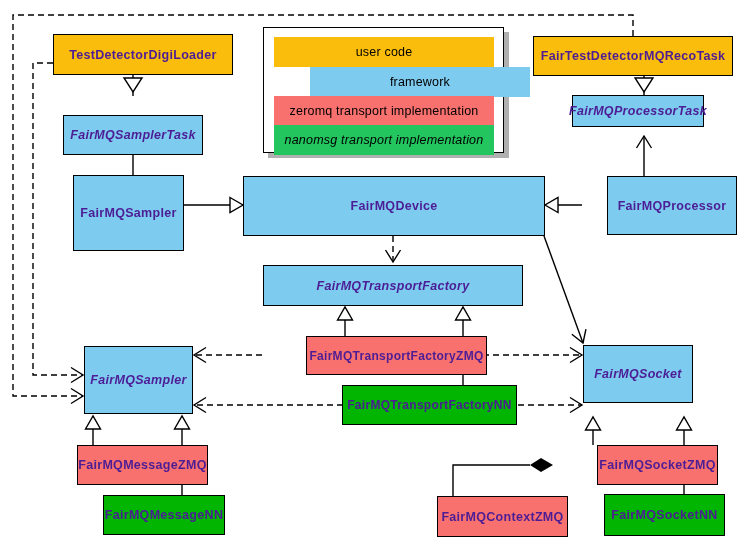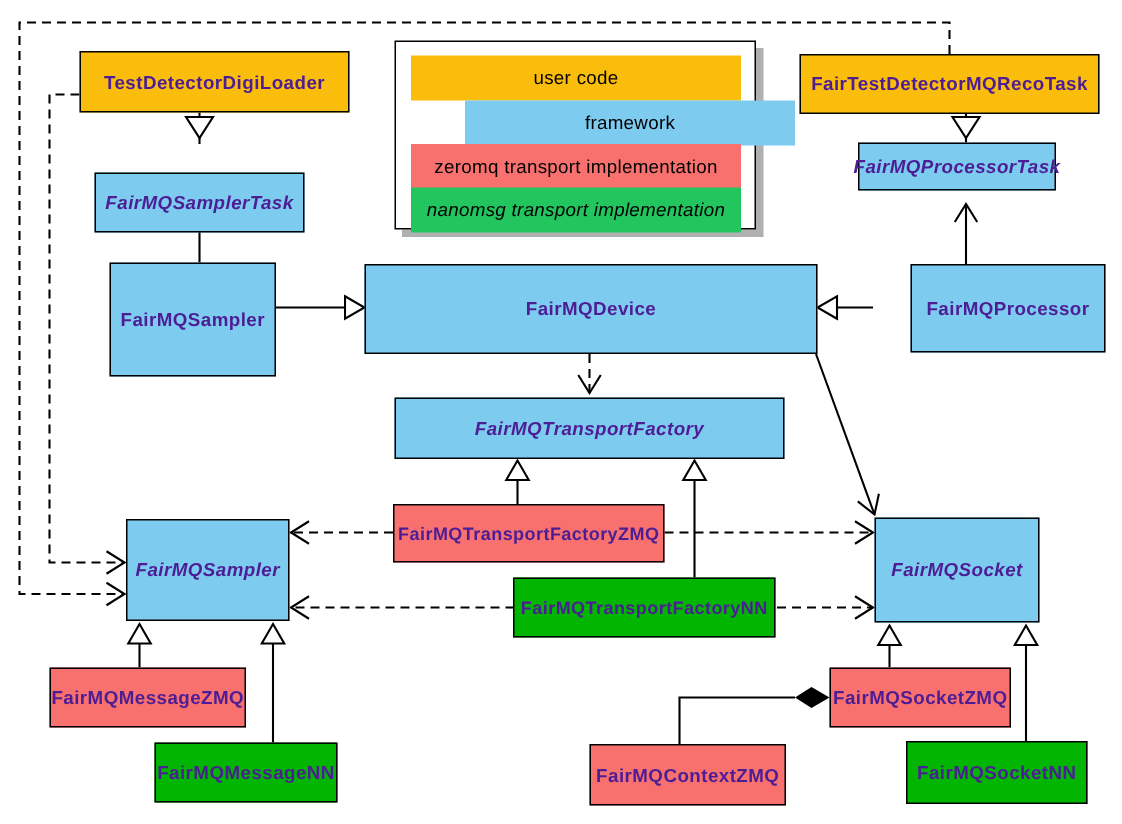--- a/index.html
+++ b/index.html
@@ -10,21 +10,21 @@
   svg.wires{position:absolute;left:0;top:0;z-index:1;}
   .node{
     position:absolute;z-index:2;box-sizing:border-box;
     border:1.5px solid #000;
     display:flex;align-items:center;justify-content:center;
     font-weight:bold;font-size:12.5px;letter-spacing:.3px;color:#4c1d95;
     white-space:nowrap;text-align:center;
   }
   .yellow{background:#FBBD0B;}
   .blue{background:#7DCBEF;}
-  .red{background:#F8716E;}
+  .red{background:#F8716E;margin-left:44px;}
   .green{background:#01B501;}
   .abstract{font-style:italic;}
   .legend{
     position:absolute;z-index:2;left:263px;top:27px;width:241px;height:126px;
     box-sizing:border-box;border:1.5px solid #000;background:#fff;
     box-shadow:5px 5px 0 #b0b0b0;
   }
   .legend .sw{
     position:absolute;left:10px;width:220px;height:30px;
     display:flex;align-items:center;justify-content:center;
@@ -118,21 +118,21 @@
   <div class="node blue" style="left:582px;top:176px;width:130px;height:59px;margin-left:25px;">FairMQProcessor</div>
 
   <div class="node blue abstract" style="left:263px;top:265px;width:260px;height:41px;">FairMQTransportFactory</div>
 
   <div class="node red" style="left:262px;top:336px;width:181px;height:39px;font-size:12px;">FairMQTransportFactoryZMQ</div>
 
   <div class="node green" style="left:342px;top:385px;width:175px;height:40px;font-size:12px;">FairMQTransportFactoryNN</div>
 
   <div class="node blue abstract" style="left:84px;top:346px;width:109px;height:68px;">FairMQSampler</div>
 
-  <div class="node blue abstract" style="left:583px;top:345px;width:110px;height:70px;text-align:center;">FairMQSocket</div>
+  <div class="node blue abstract" style="left:583px;top:345px;width:110px;height:58px;text-align:center;">FairMQSocket</div>
 
   <div class="node red" style="left:33px;top:445px;width:131px;height:40px;">FairMQMessageZMQ</div>
 
   <div class="node red" style="left:553px;top:445px;width:121px;height:40px;">FairMQSocketZMQ</div>
 
   <div class="node green" style="left:103px;top:495px;width:122px;height:40px;">FairMQMessageNN</div>
 
   <div class="node green" style="left:604px;top:494px;width:121px;height:42px;">FairMQSocketNN</div>
 
   <div class="node red" style="left:393px;top:496px;width:131px;height:41px;">FairMQContextZMQ</div>

